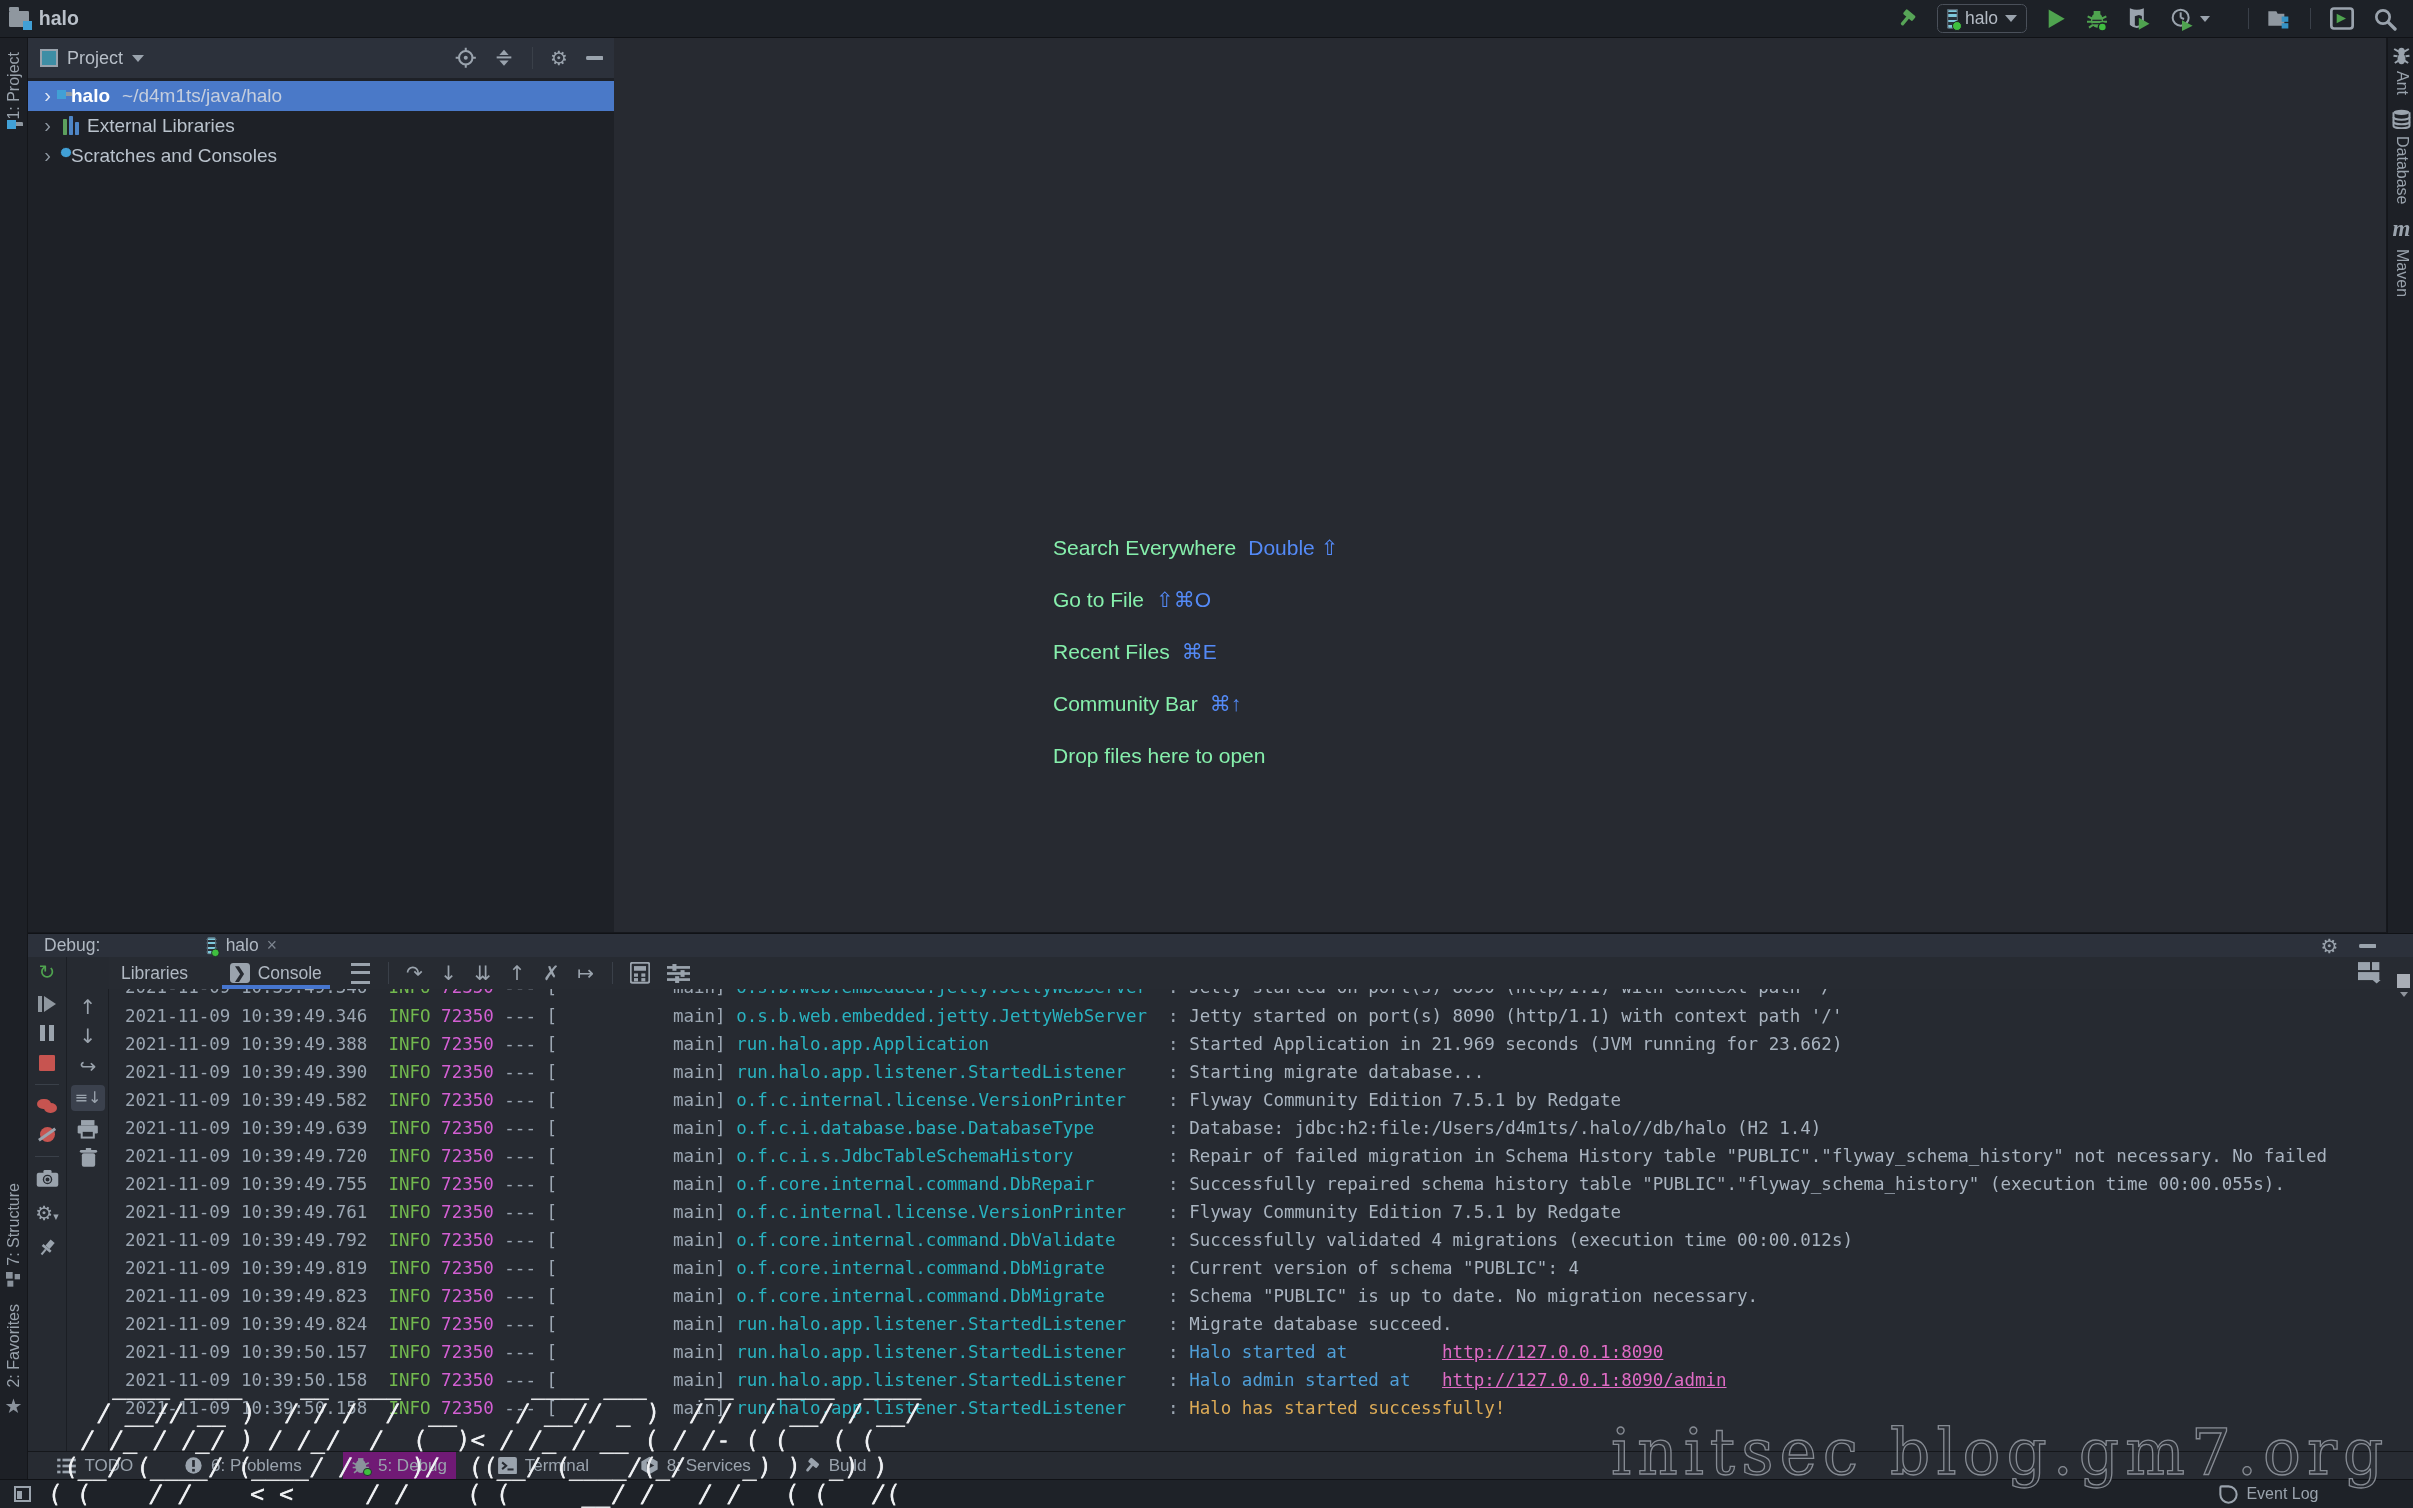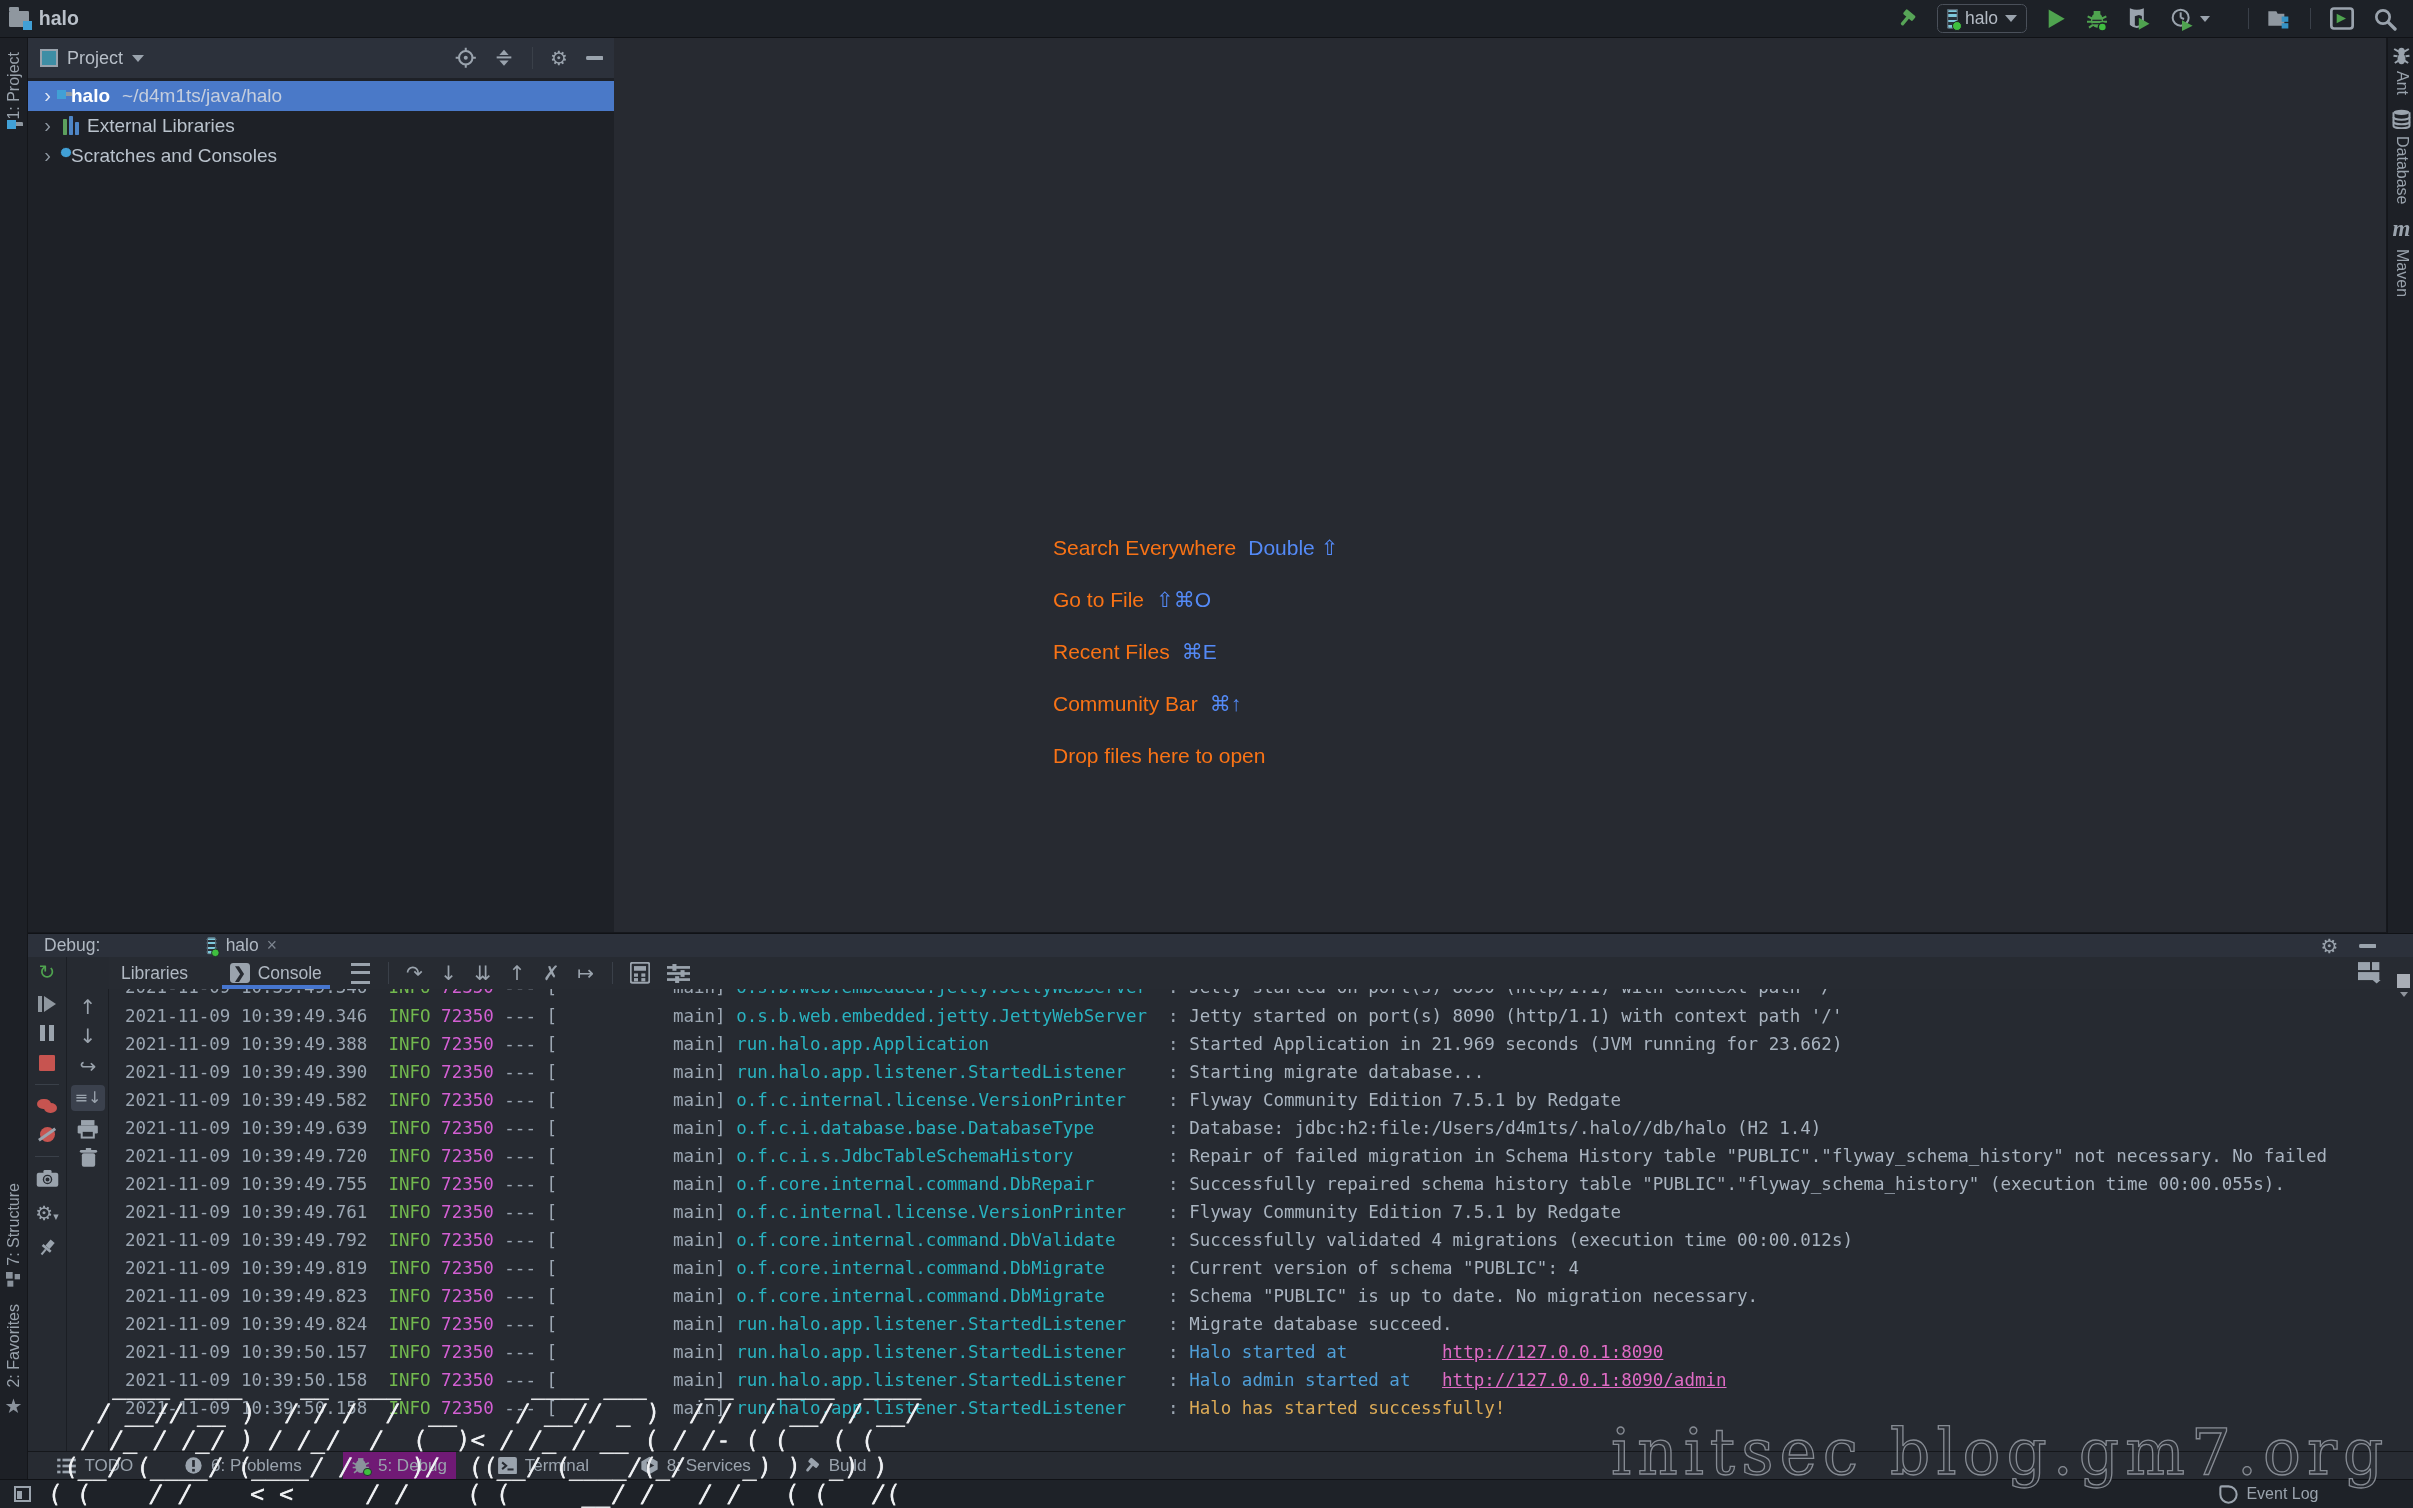--- a/index.html
+++ b/index.html
@@ -58,21 +58,21 @@
   .lib-ic{display:flex;gap:2px;align-items:flex-end;height:19px;}
   .lib-ic i{display:block;width:4px;border-radius:0.7px;}
   .scratch-ic{width:17.5px;height:17.5px;background:#8f979f;position:relative;border-radius:2px;}
   .scratch-ic::after{content:"";position:absolute;left:-2.7px;bottom:-2.7px;width:9.4px;height:9.4px;border-radius:50%;
                      background:#41a0d6;border:1.3px solid #1e2127;}
 
   
   #editor{left:614px;top:38px;width:1772px;height:894px;background:#272a31;}
   #editor-shortcuts{position:absolute;left:439px;top:498px;}
   .shortcut-row{font-size:21px;margin-bottom:28px;display:flex;gap:12px;align-items:baseline;}
-  .sc-label{color:#f97316;}
+  .sc-label{color:#86efac;}
   .sc-keys{color:#548af7;}
 
   
   #debug{left:28px;top:933px;width:2386px;height:519px;background:#262a31;border-top:0.7px solid #101216;}
   #dbg-header{position:absolute;left:0;top:0;right:0;height:23px;background:#2c313b;
               display:flex;align-items:center;font-size:17.5px;color:#b0b8c2;gap:44px;}
   #dbg-label{margin-left:16px;}
   .dbg-session-tab{margin-left:51px;height:100%;display:flex;align-items:center;gap:8px;
                    padding:0 10.8px;position:relative;}
   .dbg-session-tab::after{content:"";position:absolute;left:0;right:0;bottom:-4px;height:4px;background:#4676cf;}

